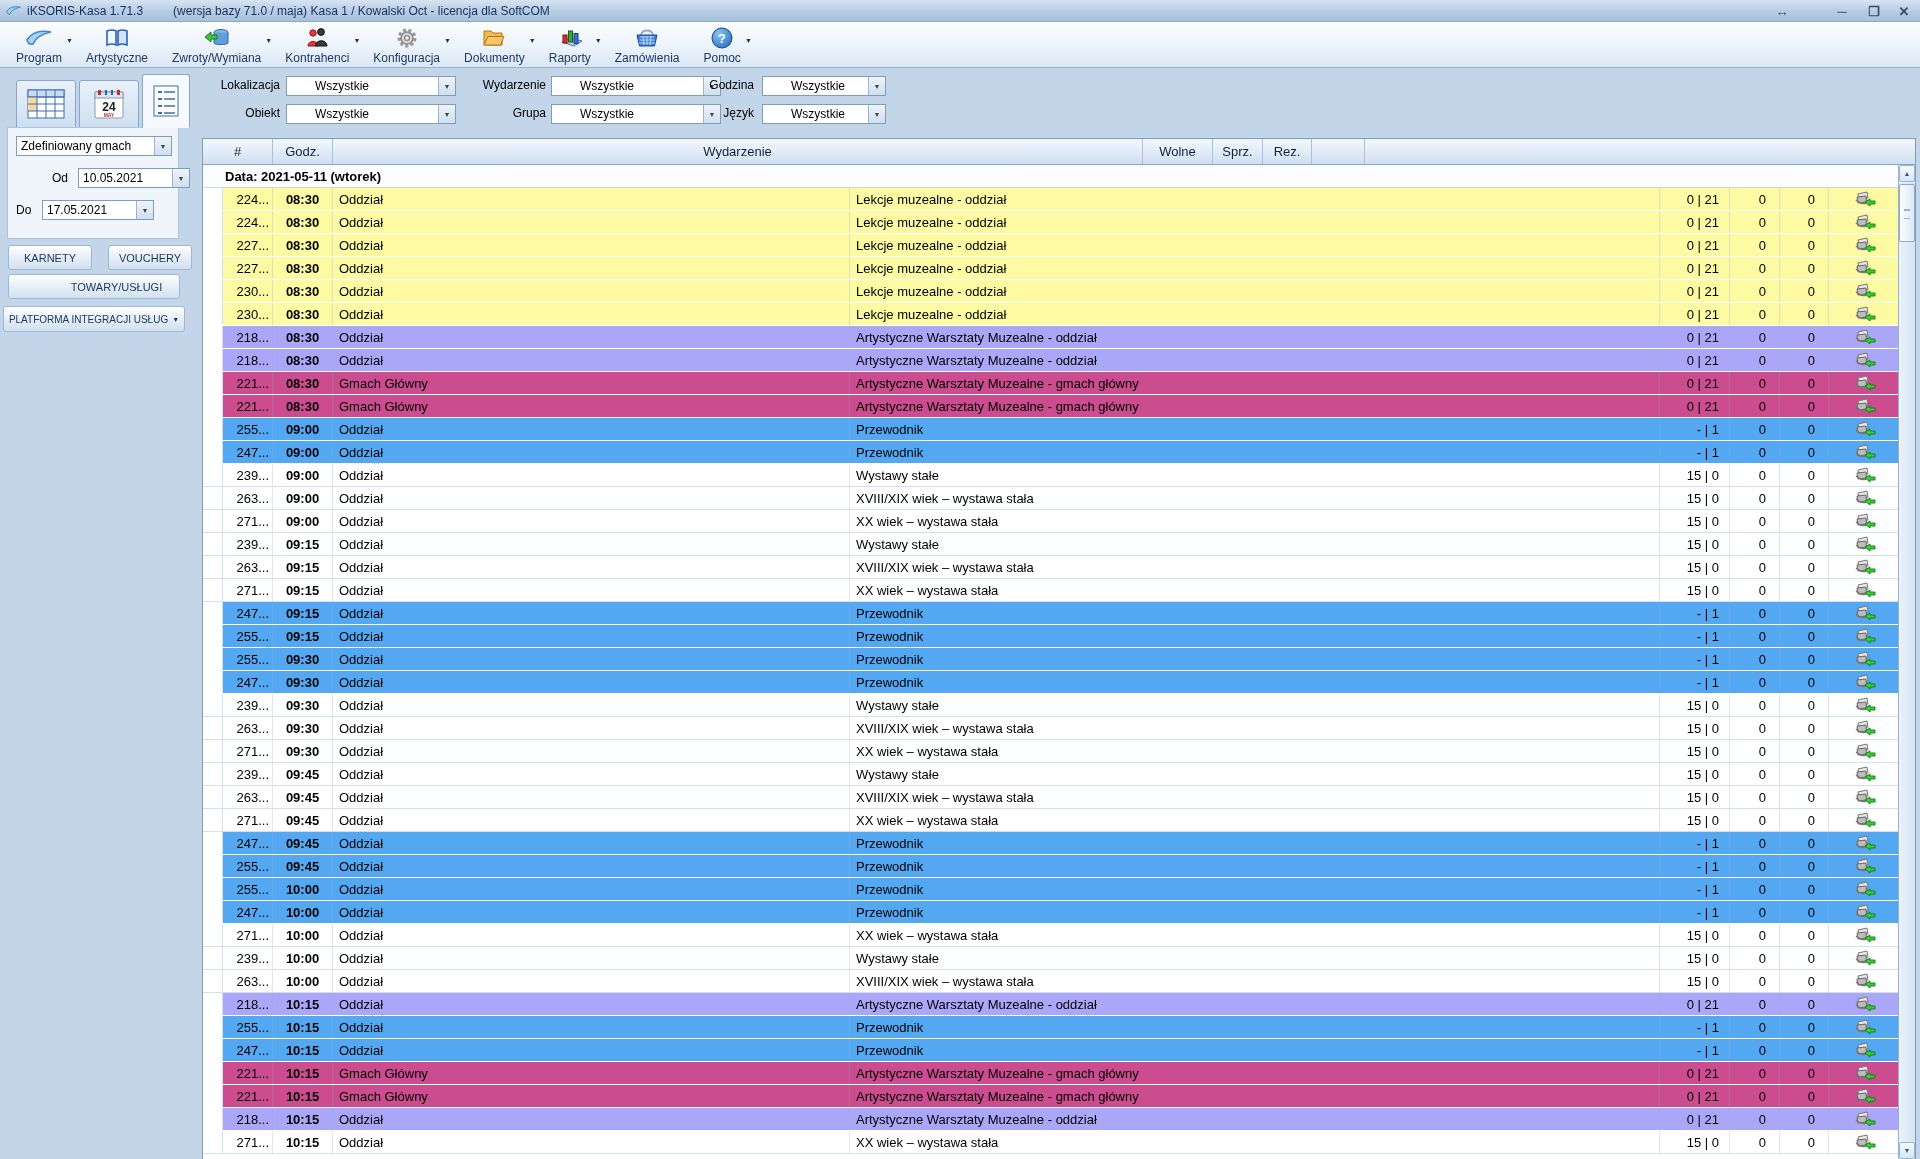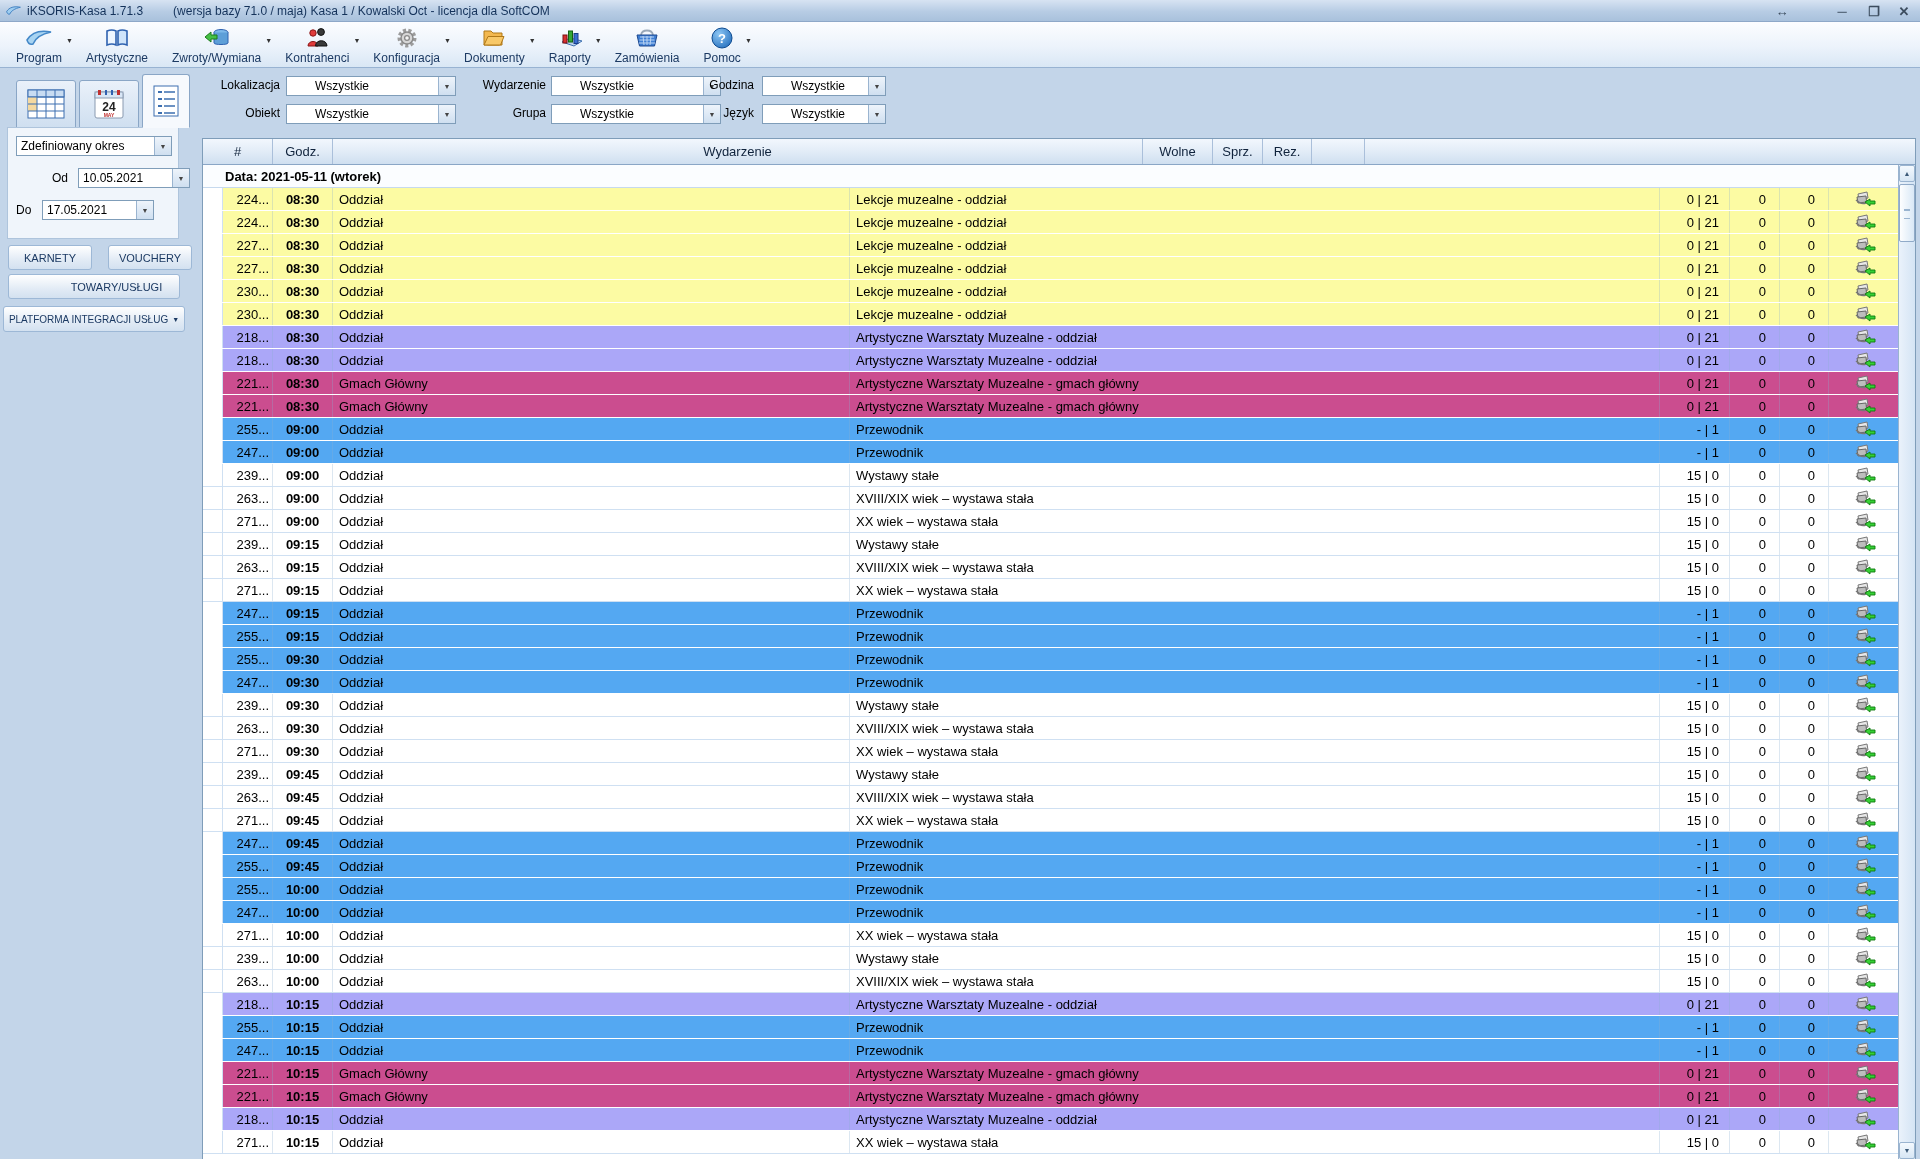--- a/index.html
+++ b/index.html
@@ -264,21 +264,21 @@
           </g>
           <g stroke="#3c6fb0" stroke-width="1.6">
             <path d="M11 7 H22 M11 14 H22 M11 21 H22 M11 28 H22"></path>
           </g>
         </svg>
     </div>
   </div>
 
   <div class="period-panel">
     <div class="combo period-combo">
-      <span>Zdefiniowany okres</span>
+      <span>Zdefiniowany gmach</span>
       <span class="cbtn">▼</span>
     </div>
     <div class="date-row dr-od">
       <span class="dlabel">Od</span>
       <div class="combo">
         <span>10.05.2021</span>
         <span class="cbtn">▼</span>
       </div>
     </div>
     <div class="date-row dr-do">

